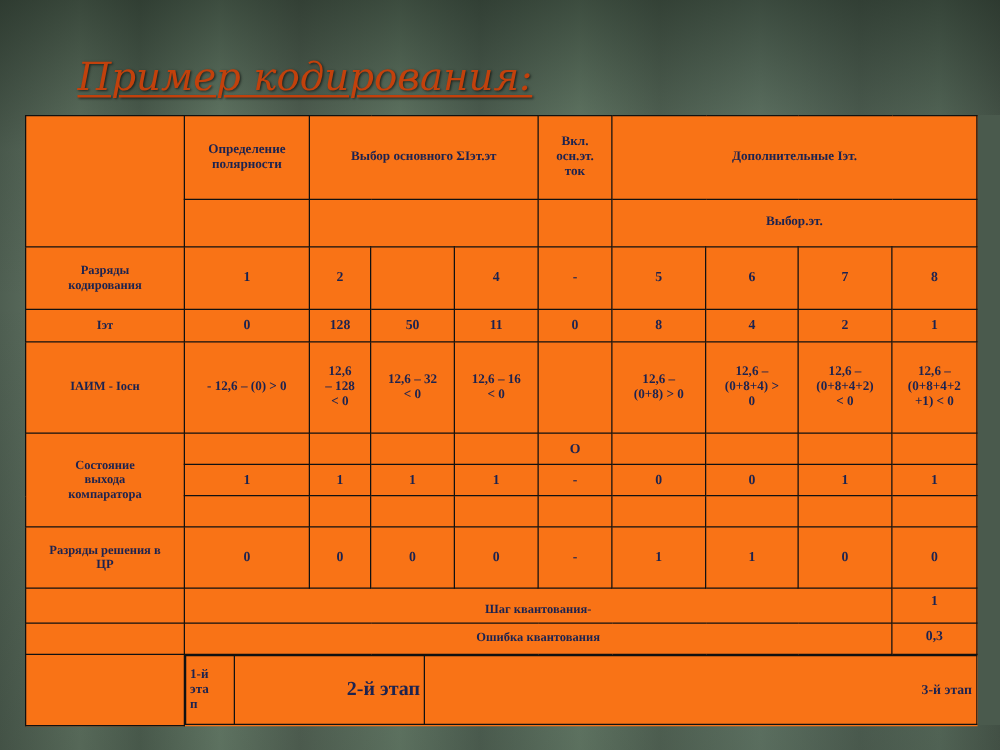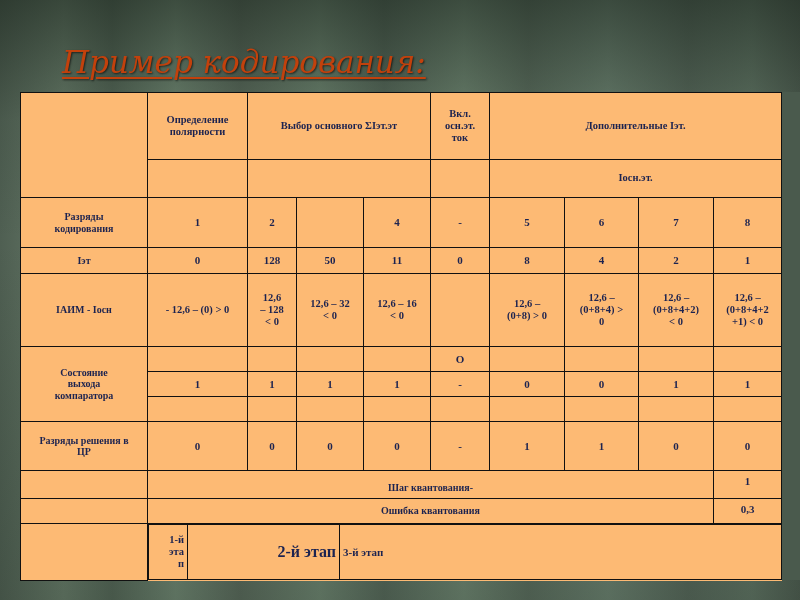--- a/index.html
+++ b/index.html
@@ -15,21 +15,21 @@
     font-family:"DejaVu Serif", serif; font-style:italic; font-weight:normal;
     font-size:31px; color:#c2410c; text-decoration:underline;
     text-decoration-thickness:2px; text-underline-offset:4px;
     text-shadow: 1px 1px 2px rgba(0,0,0,0.6);
     margin-left: 36px;
   }
   table.grid {
     position:absolute; left:20px; top:92px;
     width:761px; height:488px;
     border-collapse:collapse; table-layout:fixed;
-    background:#fdba74;
+    background:#f97316;
     font-family:"Liberation Serif", serif; font-weight:bold;
     color:#1c2350; font-size:10.5px;
   }
   table.grid td {
     border:1.5px solid #111; text-align:center; vertical-align:middle;
     padding:1px 3px; line-height:1.15; overflow:hidden;
   }
   .wrap { white-space:pre-line; }
   .lbl { font-size:10px; }
   .num { font-size:11px; }
@@ -64,21 +64,21 @@
     <td colspan="3">Выбор основного ΣIэт.эт</td>
     <td class="wrap">Вкл.
 осн.эт.
 ток</td>
     <td colspan="4">Дополнительные Iэт.</td>
   </tr>
   <tr style="height:38px">
     <td></td>
     <td colspan="3"></td>
     <td></td>
-    <td colspan="4">Iосн.эт.</td>
+    <td colspan="4">Выбор.эт.</td>
   </tr>
   <tr style="height:50px">
     <td class="wrap lbl">Разряды
 кодирования</td>
     <td class="num">1</td>
     <td class="num">2</td>
     <td class="num"></td>
     <td class="num">4</td>
     <td class="num">-</td>
     <td class="num">5</td>
@@ -184,24 +184,24 @@
     <td></td>
     <td colspan="10" style="padding:0;border:none">
       <table style="width:100%;height:56px;border-collapse:collapse;table-layout:fixed;font-weight:bold;color:#1c2350;font-family:'Liberation Serif',serif;">
         <colgroup>
               <col style="width:39px">
               <col style="width:152px">
               <col>
             </colgroup>
         <tbody>
               <tr>
-          <td class="wrap" style="border:1.5px solid #111;text-align:right;font-size:10.5px;line-height:1.15">1-й
+          <td class="wrap" style="border:1.5px solid #111;text-align:left;font-size:10.5px;line-height:1.15">1-й
 эта
 п</td>
           <td style="border:1.5px solid #111;text-align:right;font-size:16px">2-й этап</td>
-          <td style="border:1.5px solid #111;text-align:left;font-size:11px">3-й этап</td>
+          <td style="border:1.5px solid #111;text-align:right;font-size:11px">3-й этап</td>
         </tr>
       </tbody>
           </table>
     </td>
   </tr>
 </tbody>
   </table>
 
 </body></html>

